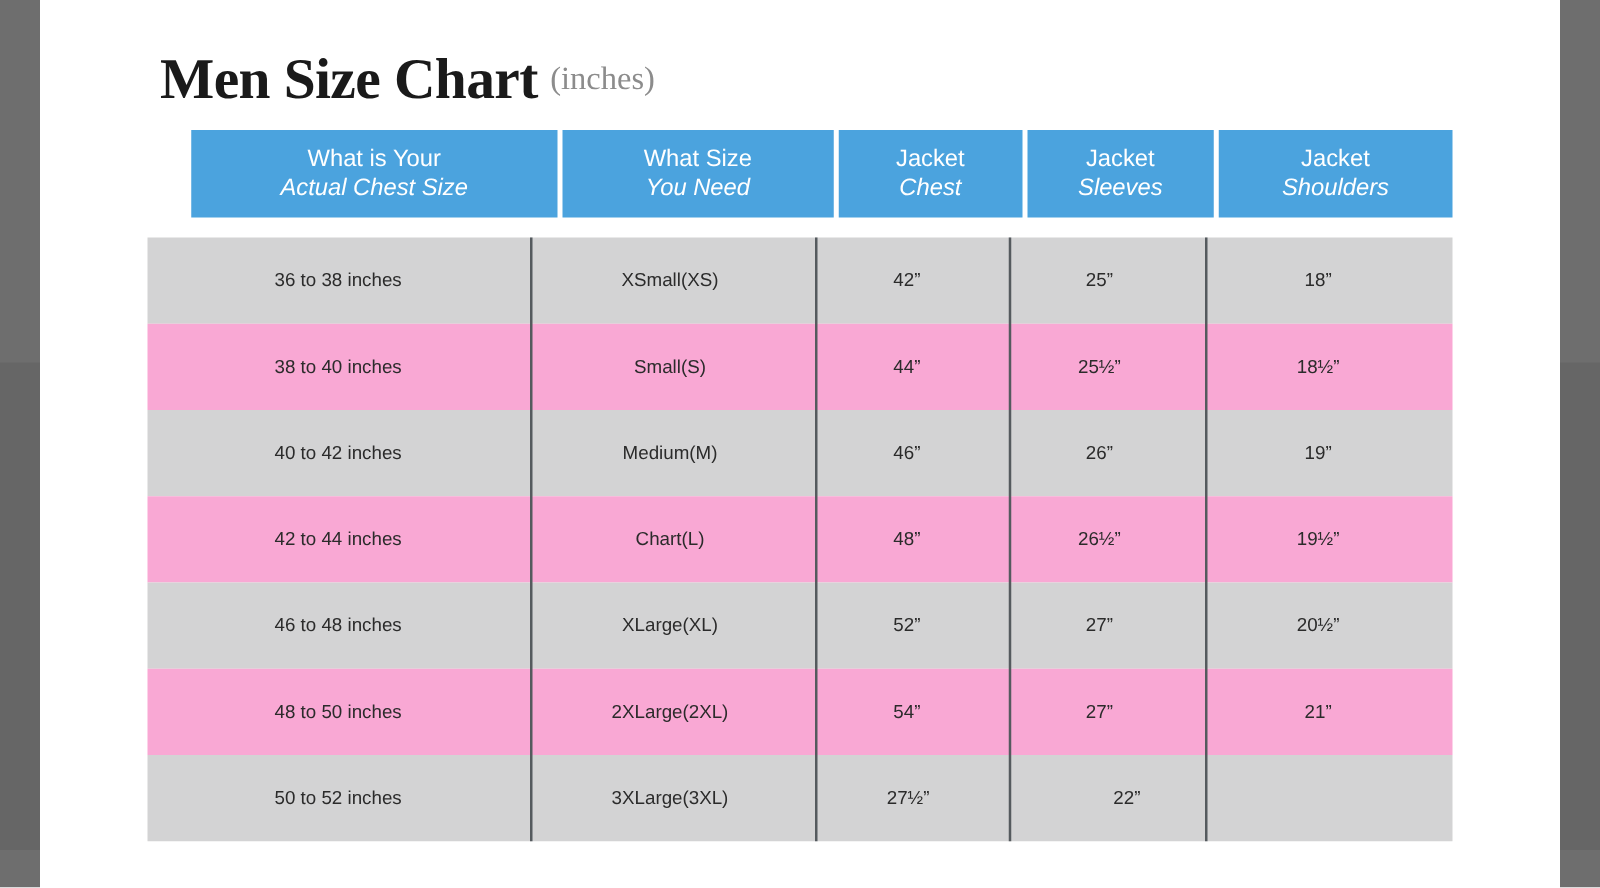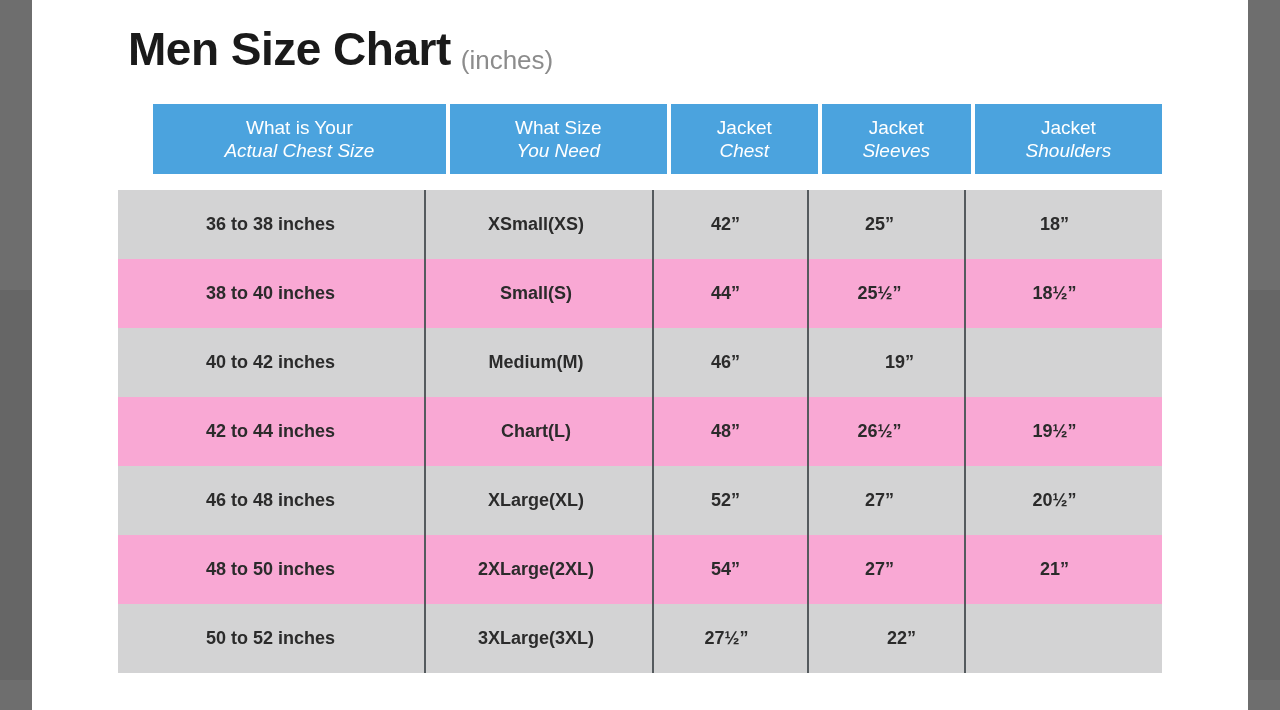--- a/index.html
+++ b/index.html
@@ -18,23 +18,24 @@
     background:#666666;
   }
   .bar-right { position:absolute; left:1248px; top:0; width:32px; height:710px; background:#6e6e6e; }
   .bar-right::after {
     content:""; position:absolute; left:0; top:290px; width:32px; height:390px;
     background:#666666;
   }
 
   
   .title-row {
-    position:absolute; left:128px; top:22px;
-    display:flex; align-items:flex-end; gap:10px;
+    position:absolute; left:128px; top:36px;
+    display:flex; align-items:center; gap:10px;
     white-space:nowrap;
+    font-family:Liberation Serif, serif;
   }
   .title-main {
     font-size:46px; font-weight:bold; color:#1a1a1a;
     letter-spacing:-0.5px;
   }
   .title-sub {
     font-size:26px; color:#8c8c8c; font-weight:normal;
   }
 
   
@@ -58,25 +59,24 @@
 
   .body { margin-top:16px; position:relative; }
 
   .tr { display:flex; height:69px; align-items:center; position:relative; }
   .tr.shade { background:#d3d3d4; }
   .tr.plain { background:#f9a8d4; }
 
   .td {
     display:flex; align-items:center; justify-content:center;
     height:100%;
-    font-size:18px; color:#2b2b2b;
+    font-size:15px; color:#2b2b2b;
     text-align:center;
     position:relative;
     z-index:2;
-    font-weight:bold;
   }
 
   
   .c0 { width:305px; }
   .c1 { width:226px; }
   .c2 { width:153px; }
   .c3 { width:155px; }
   .c4 { width:195px; }
 
   
@@ -149,20 +149,21 @@
         <div class="td c1">Small(S)</div>
         <div class="td c2">44”</div>
         <div class="td c3">25½”</div>
         <div class="td c4">18½”</div>
       </div>
 
       <div class="tr shade">
         <div class="td c0">40 to 42 inches</div>
         <div class="td c1">Medium(M)</div>
         <div class="td c2">46”</div>
+        <div class="td c3">26”</div>
         <div class="td c4">19”</div>
       </div>
 
       <div class="tr plain">
         <div class="td c0">42 to 44 inches</div>
         <div class="td c1">Chart(L)</div>
         <div class="td c2">48”</div>
         <div class="td c3">26½”</div>
         <div class="td c4">19½”</div>
       </div>

